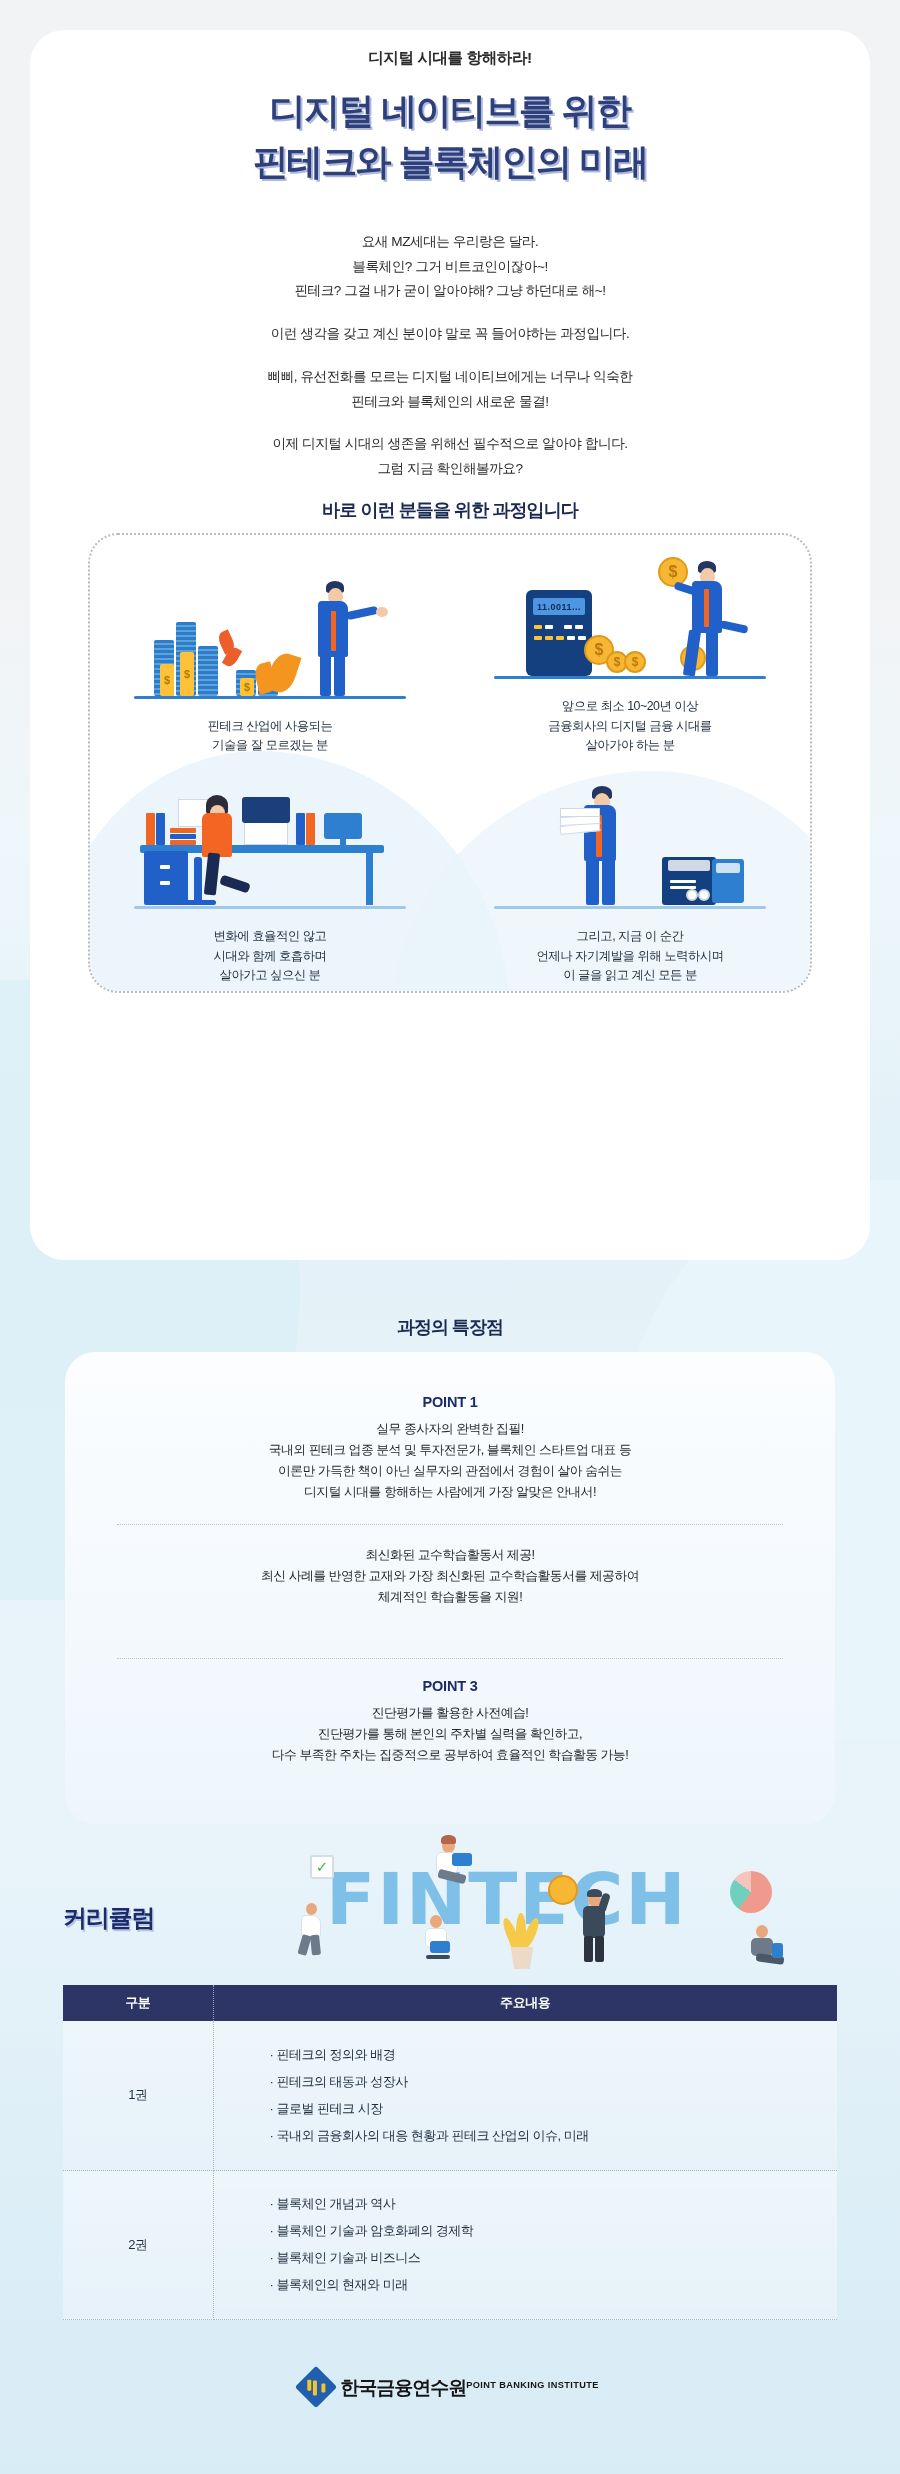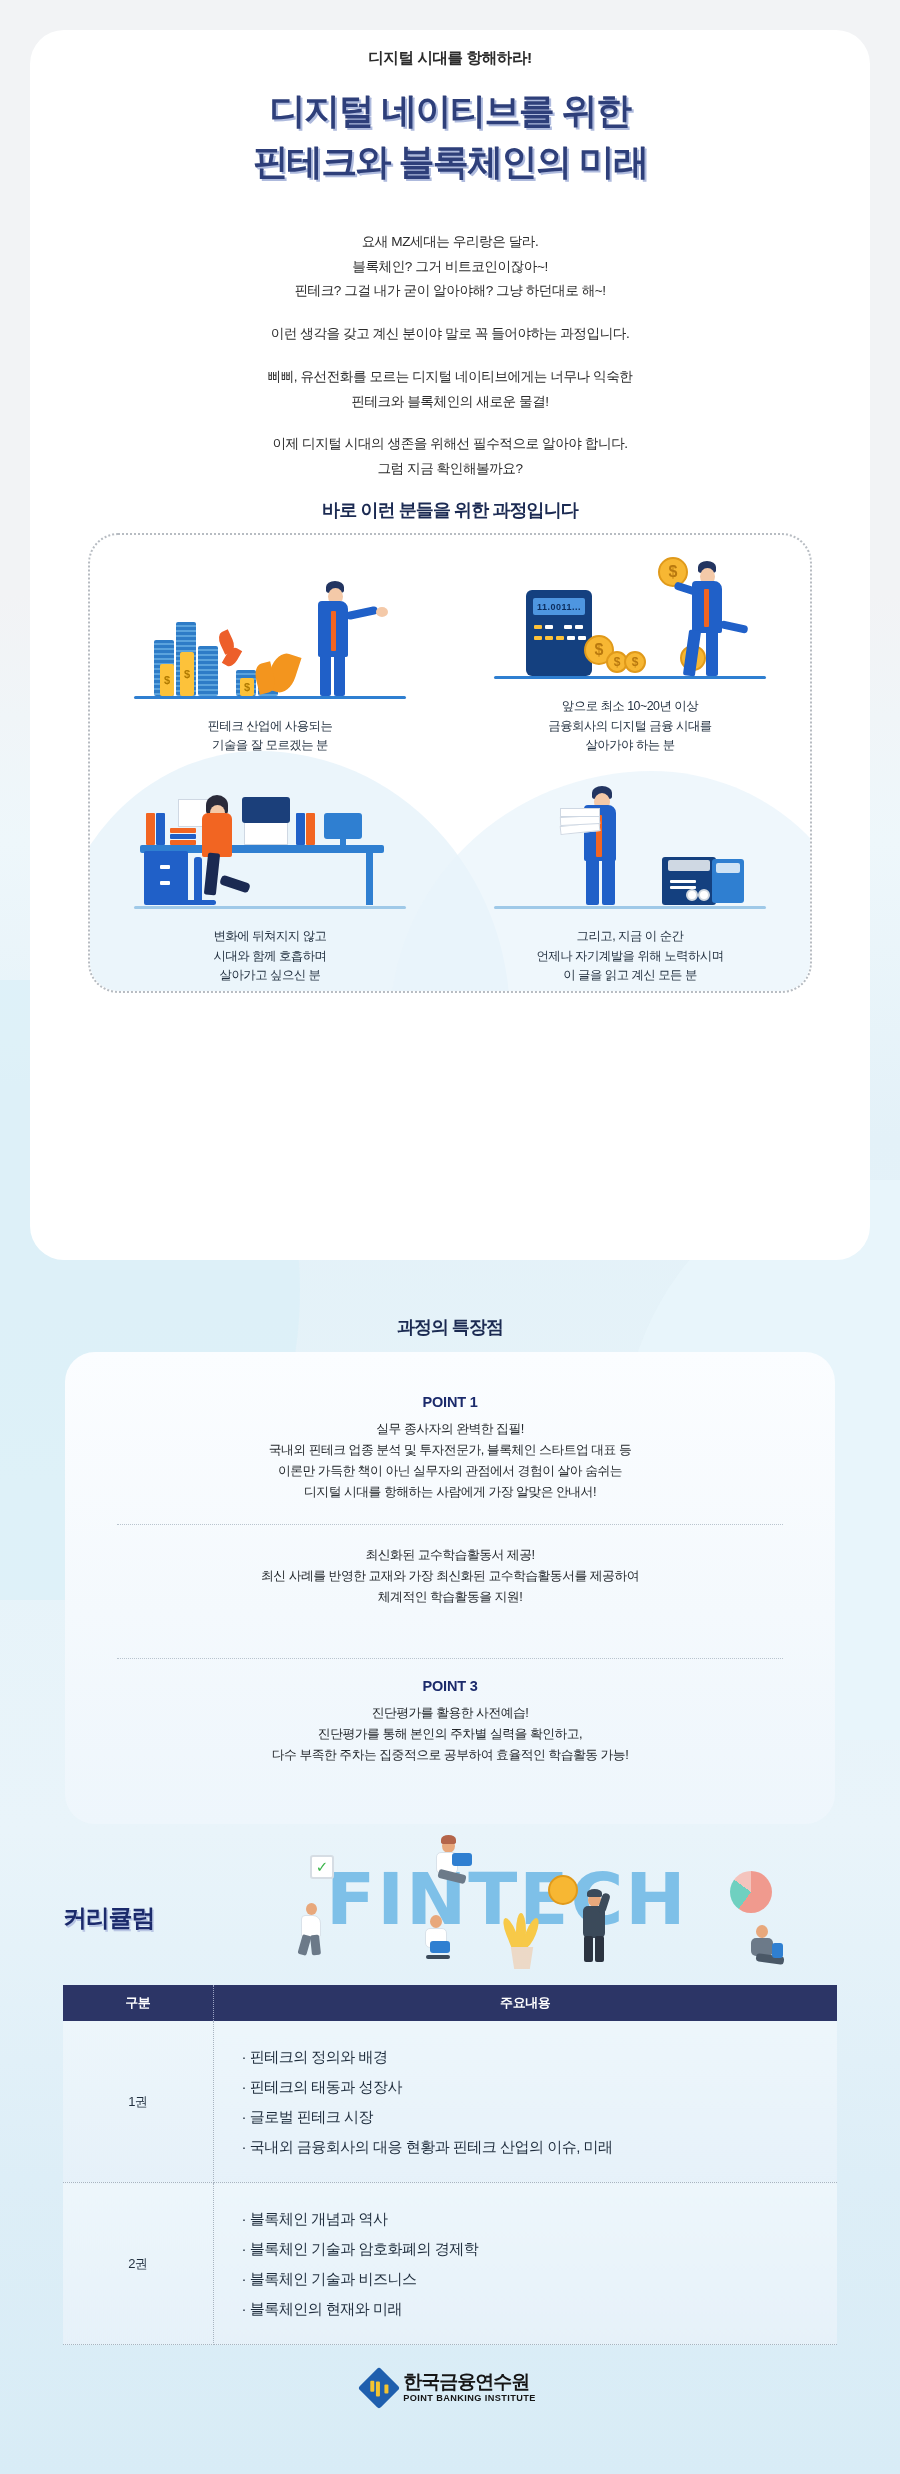--- a/index.html
+++ b/index.html
@@ -351,25 +351,26 @@
   .curri-table td:last-child { border-right: none; }
   .col-label {
     width: 150px;
     text-align: center;
     font-size: 13px;
     color: #1f2d3d;
     letter-spacing: -0.5px;
   }
   .col-body ul { list-style: none; padding-left: 28px; }
   .col-body li {
-    font-size: 15px;
+    font-size: 13px;
     color: #1f2d3d;
     line-height: 1.55;
     letter-spacing: -0.5px;
     padding: 3.5px 0;
+    margin-left: 28px;
   }
   .col-body li::before { content: "· "; color: #1f2d3d; }
 
   
   .footer-logo {
     position: absolute;
     left: 0; right: 0;
     top: 2372px;
     display: flex;
     align-items: center;
@@ -385,21 +386,21 @@
   }
   .logo-mark i {
     position: absolute;
     background: #f4c430;
     transform: rotate(-45deg);
     border-radius: 1px;
   }
   .logo-mark i:nth-child(1) { width: 4px; height: 11px; left: 7px;  top: 13px; }
   .logo-mark i:nth-child(2) { width: 4px; height: 15px; left: 13px; top: 9px; }
   .logo-mark i:nth-child(3) { width: 4px; height: 9px;  left: 19px; top: 6px; }
-  .logo-text { display: flex; flex-direction: column; line-height: 1; }
+  .logo-text { display: flex; flex-direction: row; line-height: 1; }
   .logo-kr {
     font-size: 19px; font-weight: 800; color: #151515;
     letter-spacing: -1px;
   }
   .logo-en {
     font-size: 9.2px; font-weight: 800; color: #151515;
     letter-spacing: 0.4px; margin-top: 3px;
   }
 </style>
 </head>
@@ -544,21 +545,21 @@
 
         <div class="person-hair" style="left:86px; bottom:104px; width:22px; height:20px; background:#2b2b3a;"></div>
         <div class="person-head" style="left:90px; bottom:98px; width:15px; height:16px;"></div>
         <div class="person-body" style="left:82px; bottom:62px; width:30px; height:44px; background:#f26522; border-radius:6px 6px 2px 2px;"></div>
         <div class="leg" style="left:86px; bottom:24px; width:12px; height:42px; background:#1b2a52; transform:rotate(6deg);"></div>
         <div class="leg" style="left:100px; bottom:30px; width:30px; height:10px; background:#1b2a52; transform:rotate(18deg); border-radius:4px;"></div>
         <div class="chair" style="left:74px; bottom:16px; width:8px; height:46px;"></div>
         <div class="chair" style="left:60px; bottom:14px; width:36px; height:5px;"></div>
       </div>
       <div class="aud-cap">
-        <span>변화에 뒤쳐지지 않고</span><br>
+        <span>변화에 효율적인 않고</span><br>
         <span>시대와 함께 호흡하며</span><br>
         <span>살아가고 싶으신 분</span>
       </div>
     </div>
 
     <div class="aud-cell">
       <div class="aud-art">
         <div class="ground" style="background:#9fc9e8;"></div>
 
         <div class="person-hair" style="left:112px; bottom:120px; width:20px; height:13px;"></div>

